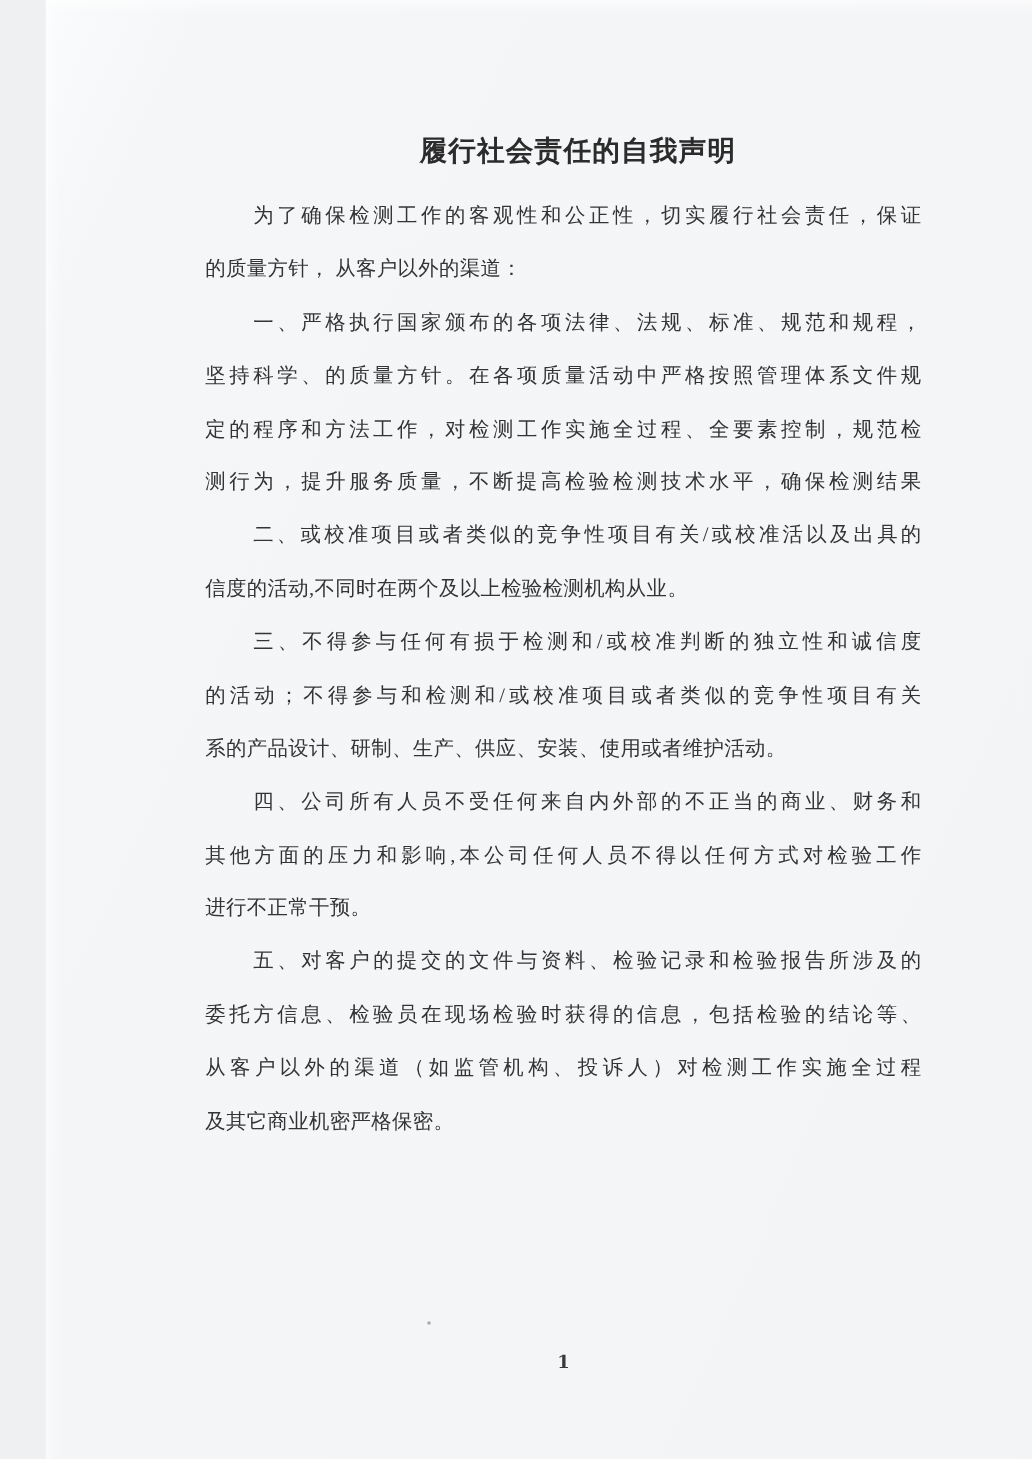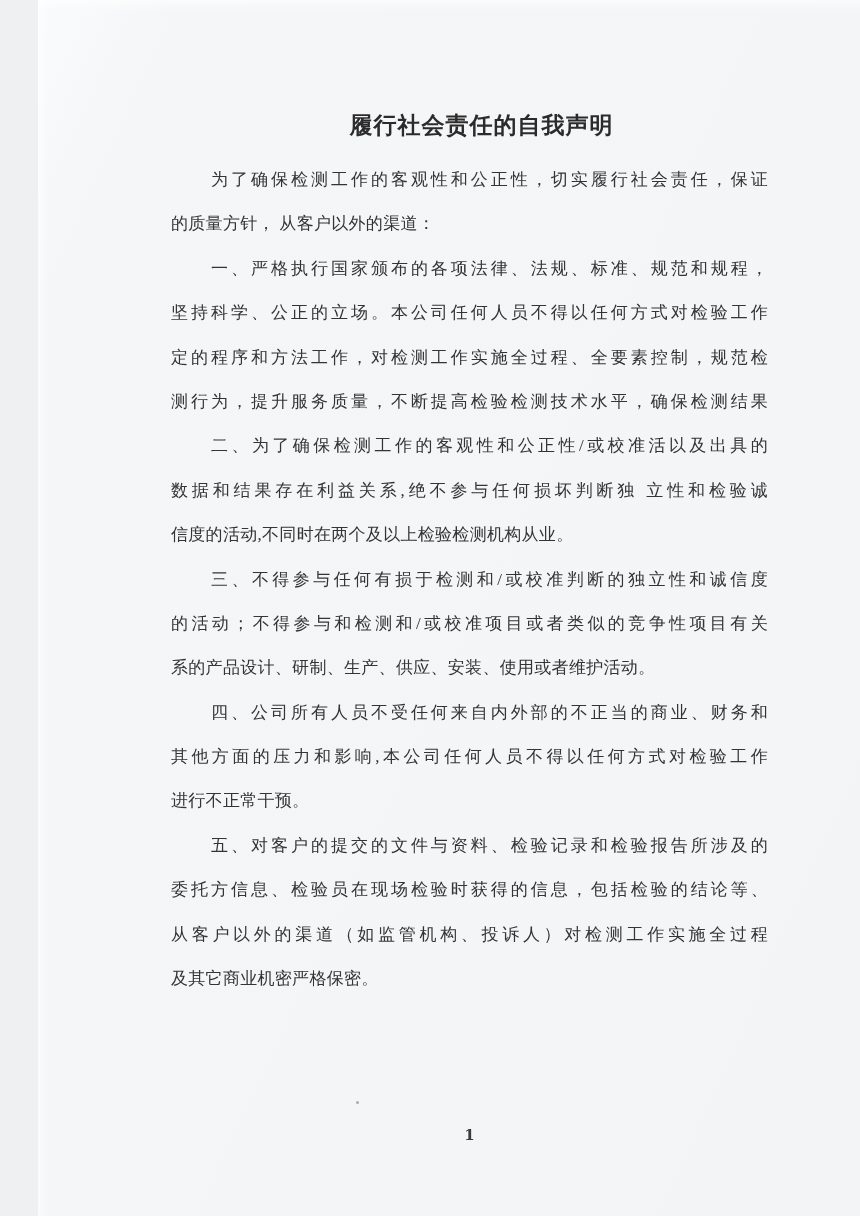--- a/index.html
+++ b/index.html
@@ -83,25 +83,24 @@
 </head>
 <body>
 
 <div class="page">
   <h1 class="doc-title">履行社会责任的自我声明</h1>
 
   <div class="doc-body">
       <div class="line indent just">为了确保检测工作的客观性和公正性，切实履行社会责任，保证</div>
       <div class="line">的质量方针， 从客户以外的渠道：</div>
       <div class="line indent just">一、严格执行国家颁布的各项法律、法规、标准、规范和规程，</div>
-      <div class="line just">坚持科学、公正的立场。本公司任何人员不得以任何方式对检验工作</div>
+      <div class="line just">坚持科学、的质量方针。在各项质量活动中严格按照管理体系文件规</div>
       <div class="line just">定的程序和方法工作，对检测工作实施全过程、全要素控制，规范检</div>
       <div class="line just">测行为，提升服务质量，不断提高检验检测技术水平，确保检测结果</div>
-      <div class="line indent just">二、为了确保检测工作的客观性和公正性/或校准活以及出具的</div>
-      <div class="line just">数据和结果存在利益关系,绝不参与任何损坏判断独 立性和检验诚</div>
+      <div class="line indent just">二、或校准项目或者类似的竞争性项目有关/或校准活以及出具的</div>
       <div class="line">信度的活动,不同时在两个及以上检验检测机构从业。</div>
       <div class="line indent just">三、不得参与任何有损于检测和/或校准判断的独立性和诚信度</div>
       <div class="line just">的活动；不得参与和检测和/或校准项目或者类似的竞争性项目有关</div>
       <div class="line">系的产品设计、研制、生产、供应、安装、使用或者维护活动。</div>
       <div class="line indent just">四、公司所有人员不受任何来自内外部的不正当的商业、财务和</div>
       <div class="line just">其他方面的压力和影响,本公司任何人员不得以任何方式对检验工作</div>
       <div class="line">进行不正常干预。</div>
       <div class="line indent just">五、对客户的提交的文件与资料、检验记录和检验报告所涉及的</div>
       <div class="line just">委托方信息、检验员在现场检验时获得的信息，包括检验的结论等、</div>
       <div class="line just">从客户以外的渠道（如监管机构、投诉人）对检测工作实施全过程</div>

